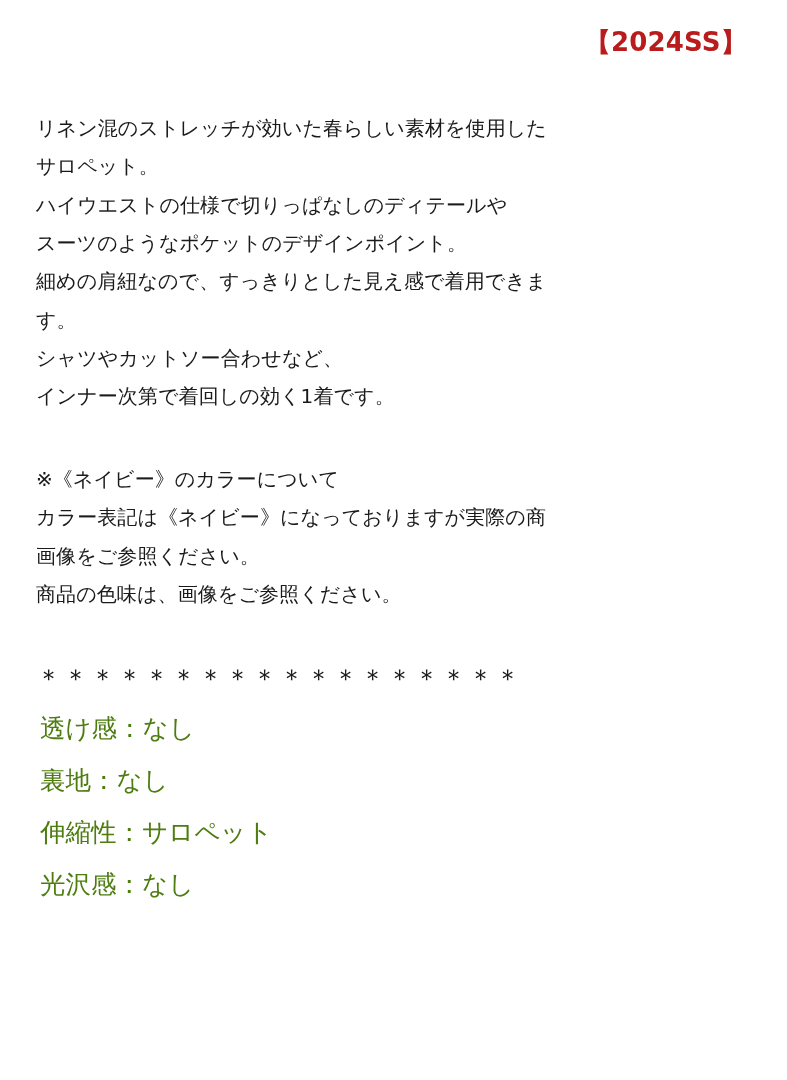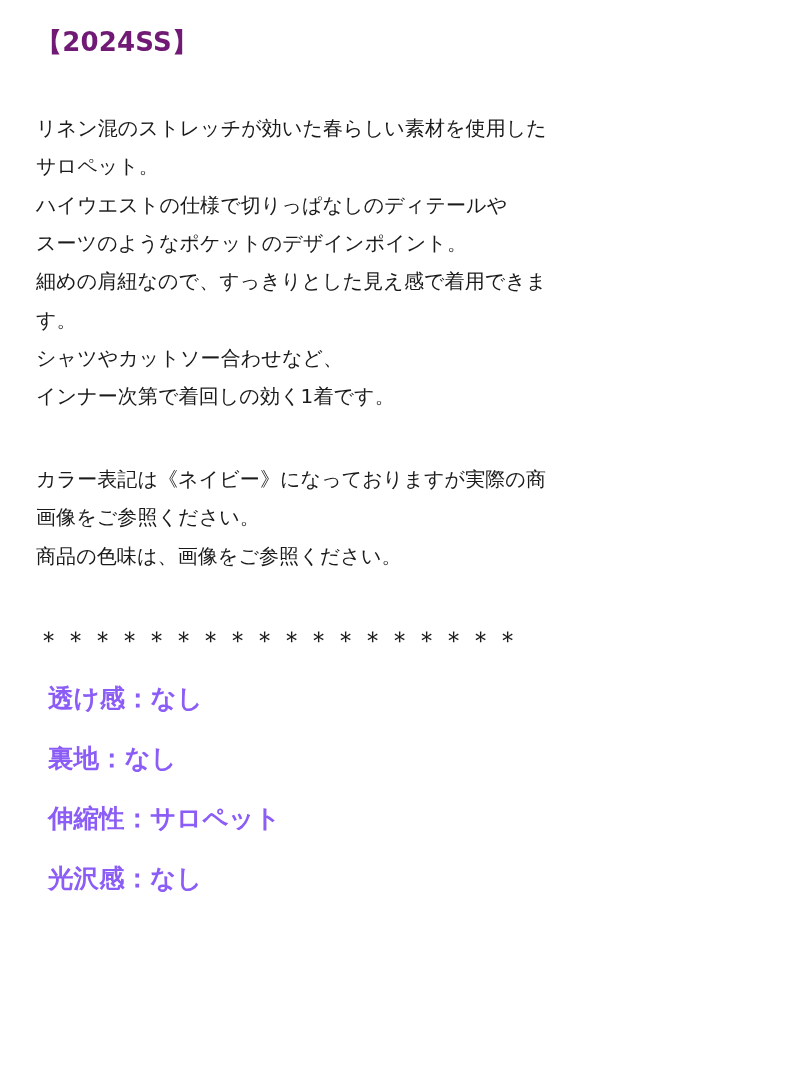--- a/index.html
+++ b/index.html
@@ -24,21 +24,22 @@
   }
   .heading-block {
     margin: 0 0 18px 0;
   }
   .heading-line {
     font-size: 26px;
     font-weight: 700;
     line-height: 1.72;
     letter-spacing: 0.2px;
     margin: 0;
-    color: #701a75;
+    color: #b91c1c;
+    text-align: right;
   }
   .body-block {
     margin: 0 0 14px 0;
   }
   .body-line {
     font-size: 20px;
     font-weight: 400;
     line-height: 1.92;
     letter-spacing: 0.1px;
     margin: 0;
@@ -54,23 +55,22 @@
   .divider-line {
     font-size: 25.5px;
     line-height: 1.72;
     letter-spacing: 1.5px;
     margin: 0;
     color: #1a1a1a;
   }
   .spec-line {
     font-size: 25.5px;
     line-height: 1.88;
-    margin: 12px;
-    color: #8b5cf6;
-    font-weight: bold;
+    margin: 4px;
+    color: #4d7c0f;
   }
 </style>
 </head>
 <body>
 
 <div class="page">
 
   <div class="heading-block">
     <p class="heading-line">【2024SS】</p>
   </div>
@@ -84,20 +84,21 @@
     <p class="body-line">スーツのようなポケットのデザインポイント。</p>
     <p class="body-line">細めの肩紐なので、すっきりとした見え感で着用できま</p>
     <p class="body-line">す。</p>
     <p class="body-line">シャツやカットソー合わせなど、</p>
     <p class="body-line">インナー次第で着回しの効く1着です。</p>
   </div>
 
   <div class="spacer-md"></div>
 
   <div class="body-block">
+    <p class="body-line">※《ネイビー》のカラーについて</p>
     <p class="body-line">カラー表記は《ネイビー》になっておりますが実際の商</p>
     <p class="body-line">画像をご参照ください。</p>
     <p class="body-line">商品の色味は、画像をご参照ください。</p>
   </div>
 
   <div class="spacer-md"></div>
 
   <div class="body-block">
     <p class="divider-line">＊＊＊＊＊＊＊＊＊＊＊＊＊＊＊＊＊＊</p>
     <p class="spec-line">透け感：なし</p>

